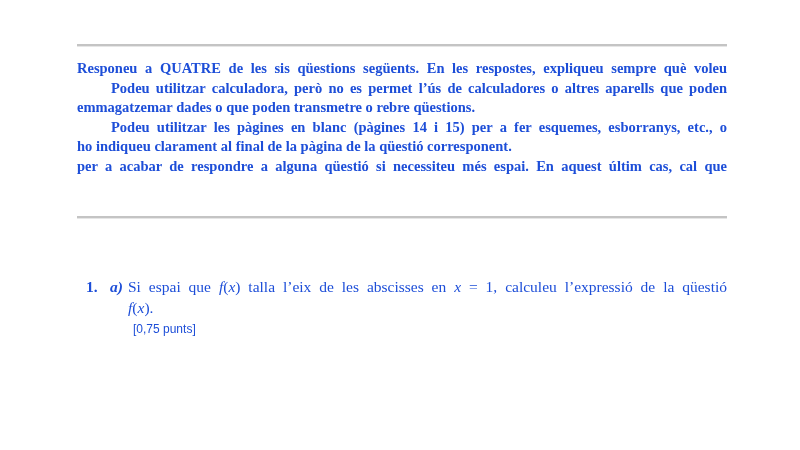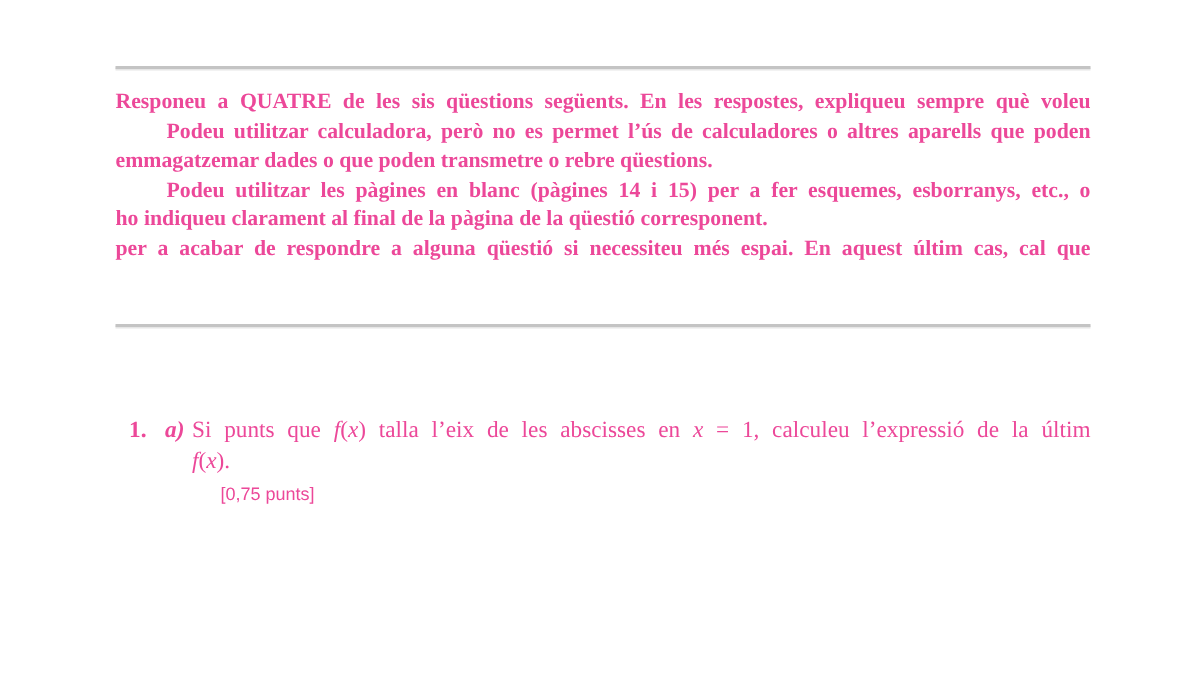--- a/index.html
+++ b/index.html
@@ -7,21 +7,21 @@
     padding: 0;
     background: #ffffff;
   }
   .page {
     position: relative;
     width: 800px;
     height: 450px;
     background: #ffffff;
     overflow: hidden;
     font-family: "Liberation Serif", "DejaVu Serif", serif;
-    color: #ec4899;
+    color: #1d4ed8;
     border-radius: 12px;
   }
   .rule {
     position: absolute;
     left: 77px;
     width: 650px;
     height: 2px;
     background: #c4c4c4;
     box-shadow: 0 1px 0 #e6e6e6;
   }
@@ -79,21 +79,21 @@
   .it { font-style: italic; }
   sup {
     font-size: 10px;
     line-height: 0;
   }
   .q-points {
     font-family: "Liberation Sans", "DejaVu Sans", sans-serif;
     font-size: 12px;
     line-height: 14px;
     margin-top: 4px;
-    margin-left: 19px;
+    margin-left: 5px;
   }
 </style>
 </head>
 <body>
 
 <div class="page">
 
   <div class="rule rule-top"></div>
 
   <div class="instructions">
@@ -106,21 +106,21 @@
   </div>
 
   <div class="rule rule-bottom"></div>
 
   <div class="question">
     <div class="q-row">
       <div class="q-num">1.</div>
       <div class="q-body">
         <div class="q-part">
           <span class="q-part-label">a)</span>
-          <div class="q-a-line1"><span>Si punts que </span><span class="it">f</span><span>(</span><span class="it">x</span><span>) talla l’eix de les abscisses en </span><span class="it">x</span><span> = 1, calculeu l’expressió de la últim</span></div>
+          <div class="q-a-line1"><span>Si espai que </span><span class="it">f</span><span>(</span><span class="it">x</span><span>) talla l’eix de les abscisses en </span><span class="it">x</span><span> = 1, calculeu l’expressió de la qüestió</span></div>
           <div class="q-a-line2"><span class="it">f</span><span>(</span><span class="it">x</span><span>).</span></div>
           <div class="q-points">[0,75 punts]</div>
         </div>
       </div>
     </div>
   </div>
 
 </div>
 
 </body></html>

